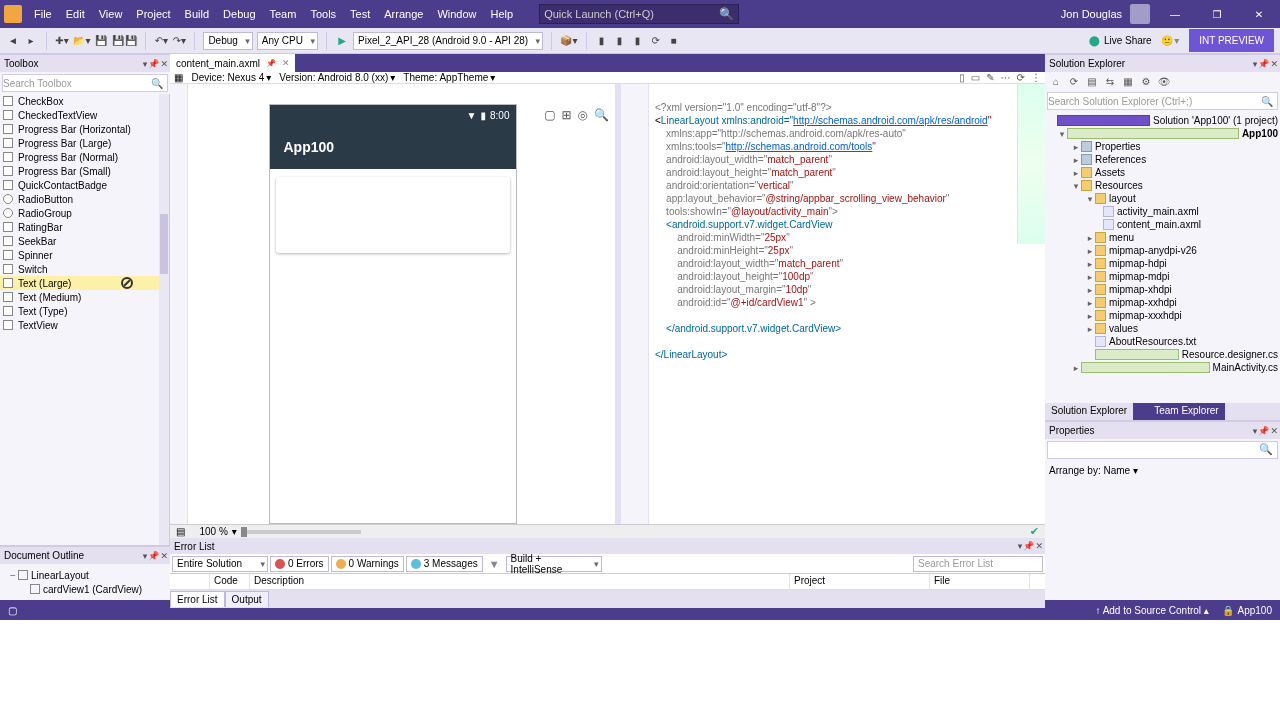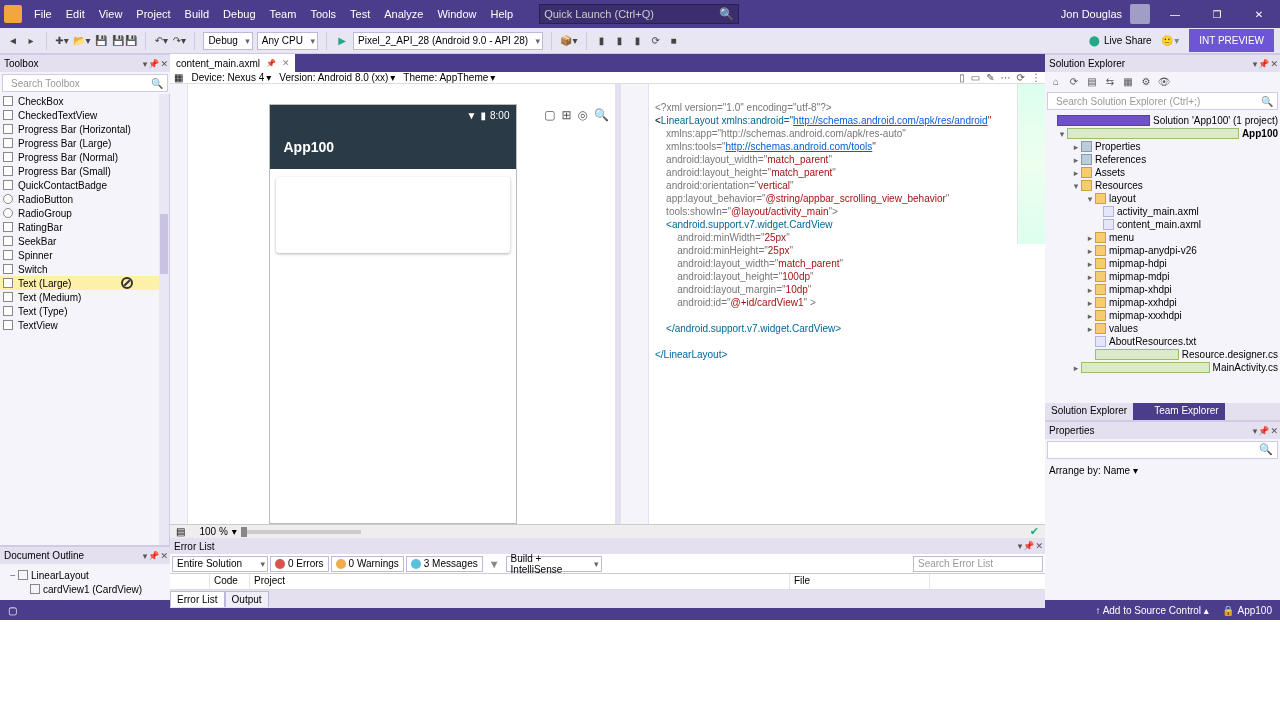--- a/index.html
+++ b/index.html
@@ -18,21 +18,21 @@
 .dd { background: #fff; border: 1px solid #bfb8d8; padding: 0 14px 0 4px; height: 18px; display: flex; align-items: center; position: relative; font-size: 10px;}
 .dd::after { content: "▾"; position: absolute; right: 2px; color: #666; font-size: 9px;}
 .sep { width: 1px; height: 18px; background: #cfc8e6; margin: 0 4px; }
 .preview { background: #6e55d6; color: #fff; padding: 6px 10px; font-size: 10px; margin-left: 6px;}
 .live { display: flex; align-items: center; gap: 4px; margin-left: auto; font-size: 10px;}
 .body { display: flex; height: 546px; }
 .leftcol { width: 170px; background: #f6f4fb; display: flex; flex-direction: column; }
 .panelhead { background: #e4e0f0; height: 18px; display: flex; align-items: center; padding: 0 4px; font-size: 10px; position: relative; border-top: 1px solid #d0cbe4;}
 .panelhead .actions { position: absolute; right: 2px; display: flex; gap: 1px;}
 .panelhead .actions span { font-size: 9px; color: #555; cursor: default;}
-.searchbox { height: 18px; border: 1px solid #d0cbe4; margin: 2px; background: #fff; position: relative; font-size: 10px; padding: 0 8px; display: flex; align-items: center; color: #999;}
+.searchbox { height: 18px; border: 1px solid #d0cbe4; margin: 2px; background: #fff; position: relative; font-size: 10px; padding: 0 0; display: flex; align-items: center; color: #999;}
 .searchbox .sicon { position: absolute; right: 3px; color: #888; }
 .toolboxlist { flex: 1; overflow: hidden; border-right: 1px solid #d0cbe4; position: relative;}
 .tbitem { height: 14px; display: flex; align-items: center; padding-left: 18px; font-size: 10px; cursor: default; position: relative;}
 .tbitem.sel { background: #fdf1a9; }
 .tbitem .ticon { position: absolute; left: 3px; width: 10px; height: 10px; border: 1px solid #888; background: #fff;}
 .tbitem .ticon.round { border-radius: 50%; }
 .tbitem .dragcursor { position: absolute; right: 36px; width: 12px; height: 12px; border: 2px solid #333; border-radius: 50%; display: flex; align-items: center; justify-content: center;}
 .tbitem .dragcursor::after { content: ""; width: 2px; height: 8px; background: #333; transform: rotate(45deg);}
 .scroll { position: absolute; right: 0; top: 0; bottom: 0; width: 10px; background: #eae7f4;}
 .scroll .thumb { position: absolute; left: 1px; right: 1px; background: #c9c3e0;}
@@ -116,21 +116,21 @@
   <div class="menubar">
     <span>File</span>
     <span>Edit</span>
     <span>View</span>
     <span>Project</span>
     <span>Build</span>
     <span>Debug</span>
     <span>Team</span>
     <span>Tools</span>
     <span>Test</span>
-    <span>Analyze</span>
+    <span>Arrange</span>
     <span>Window</span>
     <span>Help</span>
   </div>
   <div class="quick">
     <span>Quick Launch (Ctrl+Q)</span>
     <span class="search">🔍</span>
   </div>
   <div class="right">
     <span>Jon Douglas</span>
     <div class="avatar"></div>
@@ -403,20 +403,21 @@
         <div class="dd" style="width:96px">
             <span>Build + IntelliSense</span>
           </div>
         <div class="errsearch">
             <span>Search Error List</span>
           </div>
       </div>
       <div class="errcols">
         <span></span>
         <span>Code</span>
+        <span>Description</span>
         <span>Project</span>
         <span>File</span>
       </div>
       <div style="flex:1;background:#fff"></div>
       <div class="bottabs">
         <div class="btab act">Error List</div>
         <div class="btab">Output</div>
       </div>
     </div>
   </div>

